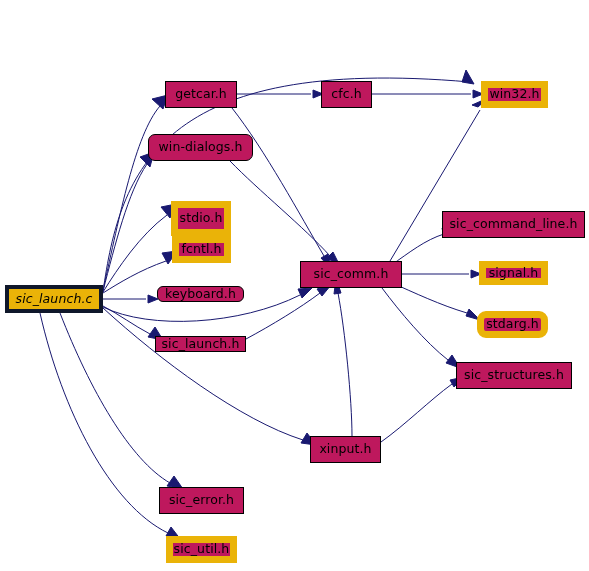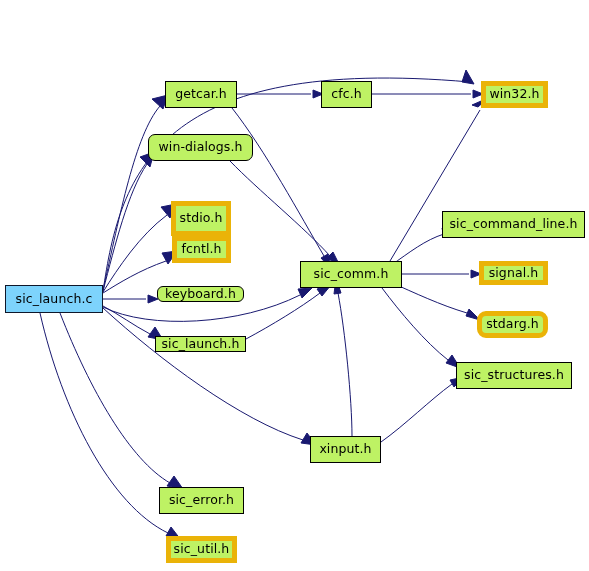--- a/index.html
+++ b/index.html
@@ -28,30 +28,31 @@
     position: absolute;
     box-sizing: border-box;
     display: flex;
     align-items: center;
     justify-content: center;
     font-size: 12.5px;
     line-height: 1;
     letter-spacing: 0.1px;
     color: #000000;
     white-space: nowrap;
-    background: #bef264;
+    background: #be185d;
     border: 1px solid #000000;
     z-index: 5;
   }
   .gnode.sys {
-    border: 5px solid #eab308;
+    border: 7px solid #eab308;
   }
   .gnode.root {
-    background: #7dd3fc;
-    border: 1px solid #0f172a;
+    background: #eab308;
+    border: 4px solid #0f172a;
+    font-style: italic;
   }
   .gnode-label {
     pointer-events: none;
   }
 </style>
 </head>
 <body>
 
 <div id="graph-canvas" style="width: 589px; height: 571px; background: rgb(255, 255, 255);">
   <svg id="edge-layer" viewBox="0 0 589 571" xmlns="http://www.w3.org/2000/svg" width="589" height="571">

